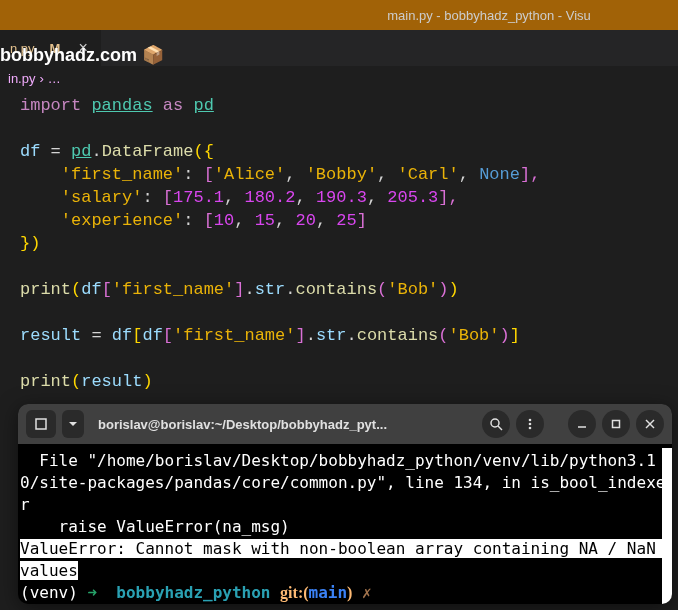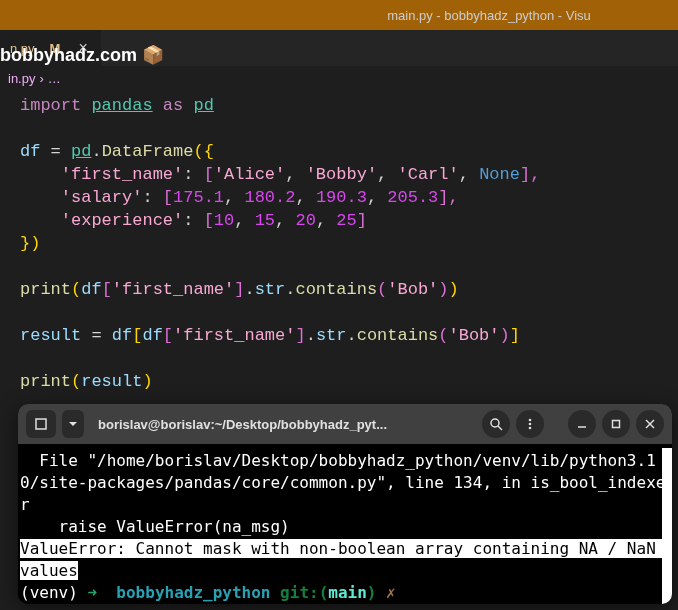--- a/index.html
+++ b/index.html
@@ -71,21 +71,21 @@
       padding: 4px 20px;
       line-height: 23px;
       font-size: 17px;
       white-space: pre;
     }
     .kw { color: #c586c0; }
     .mod { color: #4ec9b0; text-decoration: underline; }
     .func { color: #dcdcaa; }
     .var { color: #9cdcfe; }
     .op { color: #d4d4d4; }
-    .str { color: #f9a8d4; }
+    .str { color: #eab308; }
     .num { color: #d946ef; }
     .const { color: #569cd6; }
     .paren { color: #ffd700; }
     .paren2 { color: #da70d6; }
     .punct { color: #d4d4d4; }
     .terminal-window {
       position: absolute;
       bottom: 6px;
       left: 18px;
       right: 6px;
@@ -124,22 +124,22 @@
       font-size: 16px;
       line-height: 22px;
       white-space: pre-wrap;
       word-break: break-all;
       font-family: 'Consolas', 'Monaco', monospace;
       color: #ffffff;
     }
     .term-error-hl { background: #ffffff; color: #000000; }
     .term-green { color: #26a269; }
     .term-cyan { color: #2aa1b3; font-weight: bold; }
-    .term-blue { color: #15803d; font-weight: bold; }
-    .term-red { color: #5eead4; font-weight: bold; }
+    .term-blue { color: #fdba74; font-weight: bold; font-family: Liberation Serif, serif; }
+    .term-red { color: #3b82f6; font-weight: bold; }
     .term-yellow { color: #a2734c; font-weight: bold; }
     .scrollbar {
       position: absolute;
       right: 0;
       top: 44px;
       bottom: 0;
       width: 10px;
       background: #ffffff;
     }
   </style>

